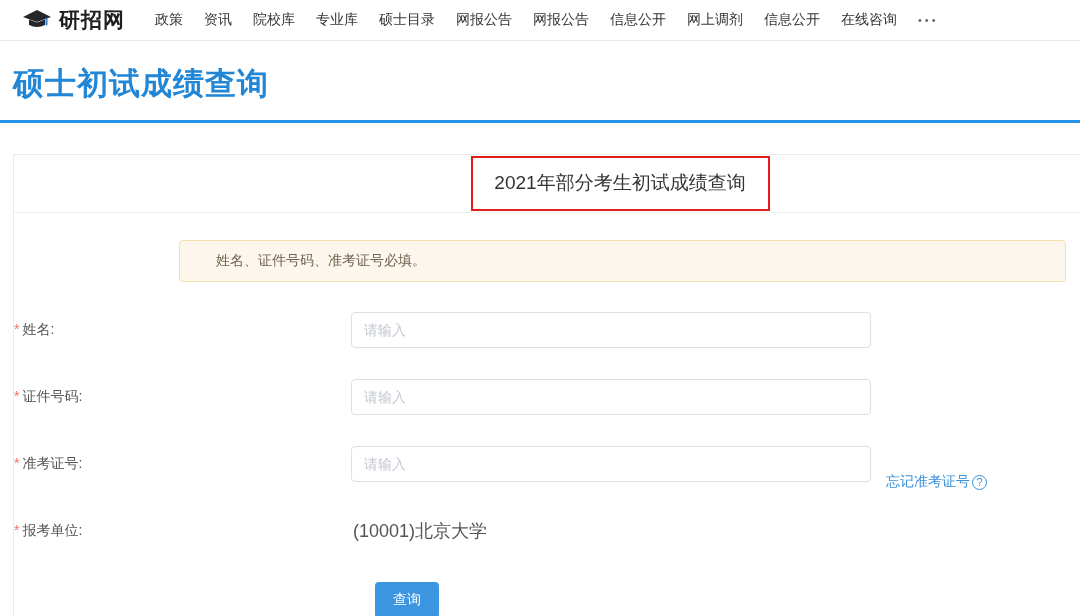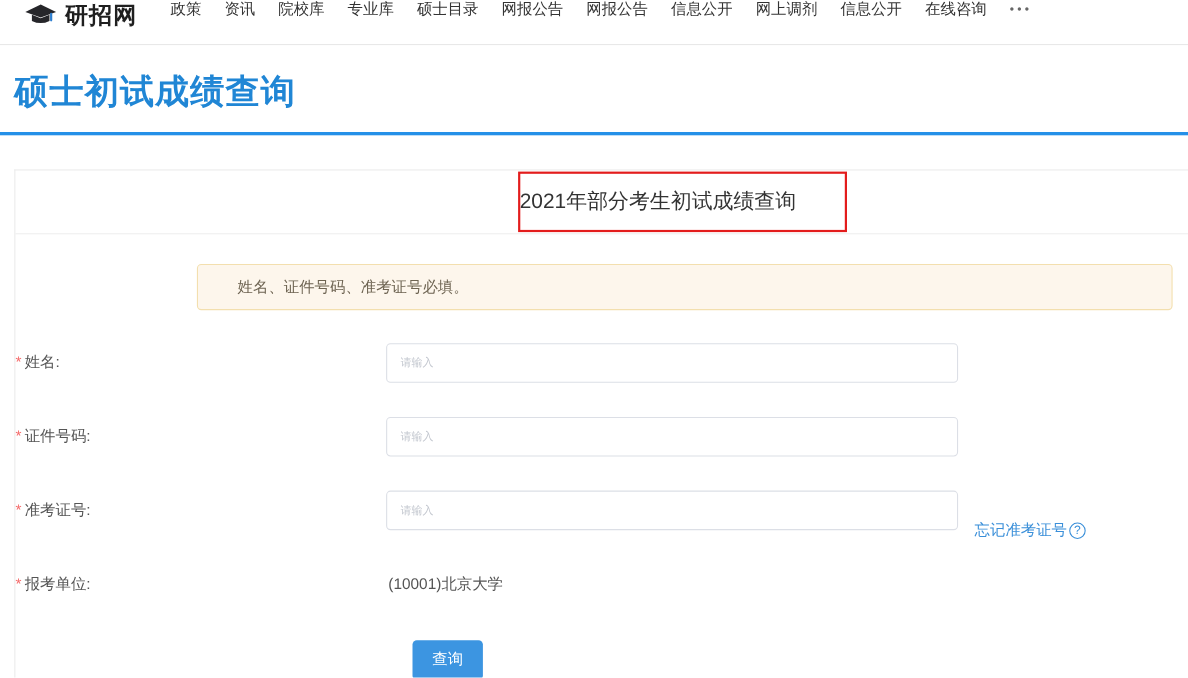--- a/index.html
+++ b/index.html
@@ -16,21 +16,21 @@
   html, body {
     width: 1080px; height: 616px; overflow: hidden;
     background: #fff;
     font-family: "Liberation Sans", "DejaVu Sans", sans-serif;
   }
 
   
   .topnav {
     height: 41px;
     border-bottom: 1px solid #e8e8e8;
-    display: flex; align-items: flex-start;
+    display: flex; align-items: center;
     padding-left: 22px;
     background: #fff;
   }
   .logo { display: flex; align-items: center; margin-right: 30px; cursor: pointer; }
   .logo svg { display: block; margin-right: 7px; }
   .logo-text { font-size: 21px; font-weight: bold; color: #1f1f1f; letter-spacing: 1px; }
   .nav-items { display: flex; align-items: center; }
   .nav-item {
     font-size: 14px; color: #333; margin-right: 21px; cursor: pointer; white-space: nowrap;
   }
@@ -52,21 +52,21 @@
     background: #fff;
   }
   .card-header {
     height: 58px;
     border-bottom: 1px solid #efefef;
     display: flex; align-items: center; justify-content: center;
   }
   .annotation-box {
     width: 299px; height: 55px; margin-top: -1px;
     border: 2px solid var(--annotation-red);
-    display: flex; align-items: center; justify-content: flex-start;
+    display: flex; align-items: center; justify-content: center;
   }
   .panel-title { font-size: 19px; color: #333; }
 
   .card-body { padding-top: 27px; }
 
   .notice {
     margin: 0 160px 32px 165px;
     height: 42px;
     background: var(--notice-bg);
     border: 1px solid var(--notice-border);
@@ -81,26 +81,26 @@
   .form-label {
     width: 330px; padding-right: 6px;
     font-size: 14px; color: #555; white-space: nowrap;
   }
   .req { color: var(--required-red); margin-right: 3px; font-size: 14px; }
   .form-input {
     margin-left: 7px;
     width: 520px; height: 32px;
     border: 1px solid #dcdfe6; border-radius: 4px;
     padding: 17px 12px;
-    font-size: 10px; color: #333;
+    font-size: 14px; color: #333;
     outline: none;
     font-family: "Liberation Sans", "DejaVu Sans", sans-serif;
   }
   .form-input::placeholder { color: #c3c7cf; }
-  .form-value { margin-left: 9px; font-size: 14px; color: #555; }
+  .form-value { margin-left: 9px; font-size: 18px; color: #555; }
   .forgot-link {
     margin-left: 15px;
     display: flex; align-items: center;
     font-size: 14px; color: var(--link-blue);
     cursor: pointer; text-decoration: none; white-space: nowrap; margin-top: 36px;
   }
   .help-circle {
     display: inline-flex; align-items: center; justify-content: center;
     width: 15px; height: 15px; margin-left: 2px;
     border: 1px solid var(--link-blue); border-radius: 50%;

